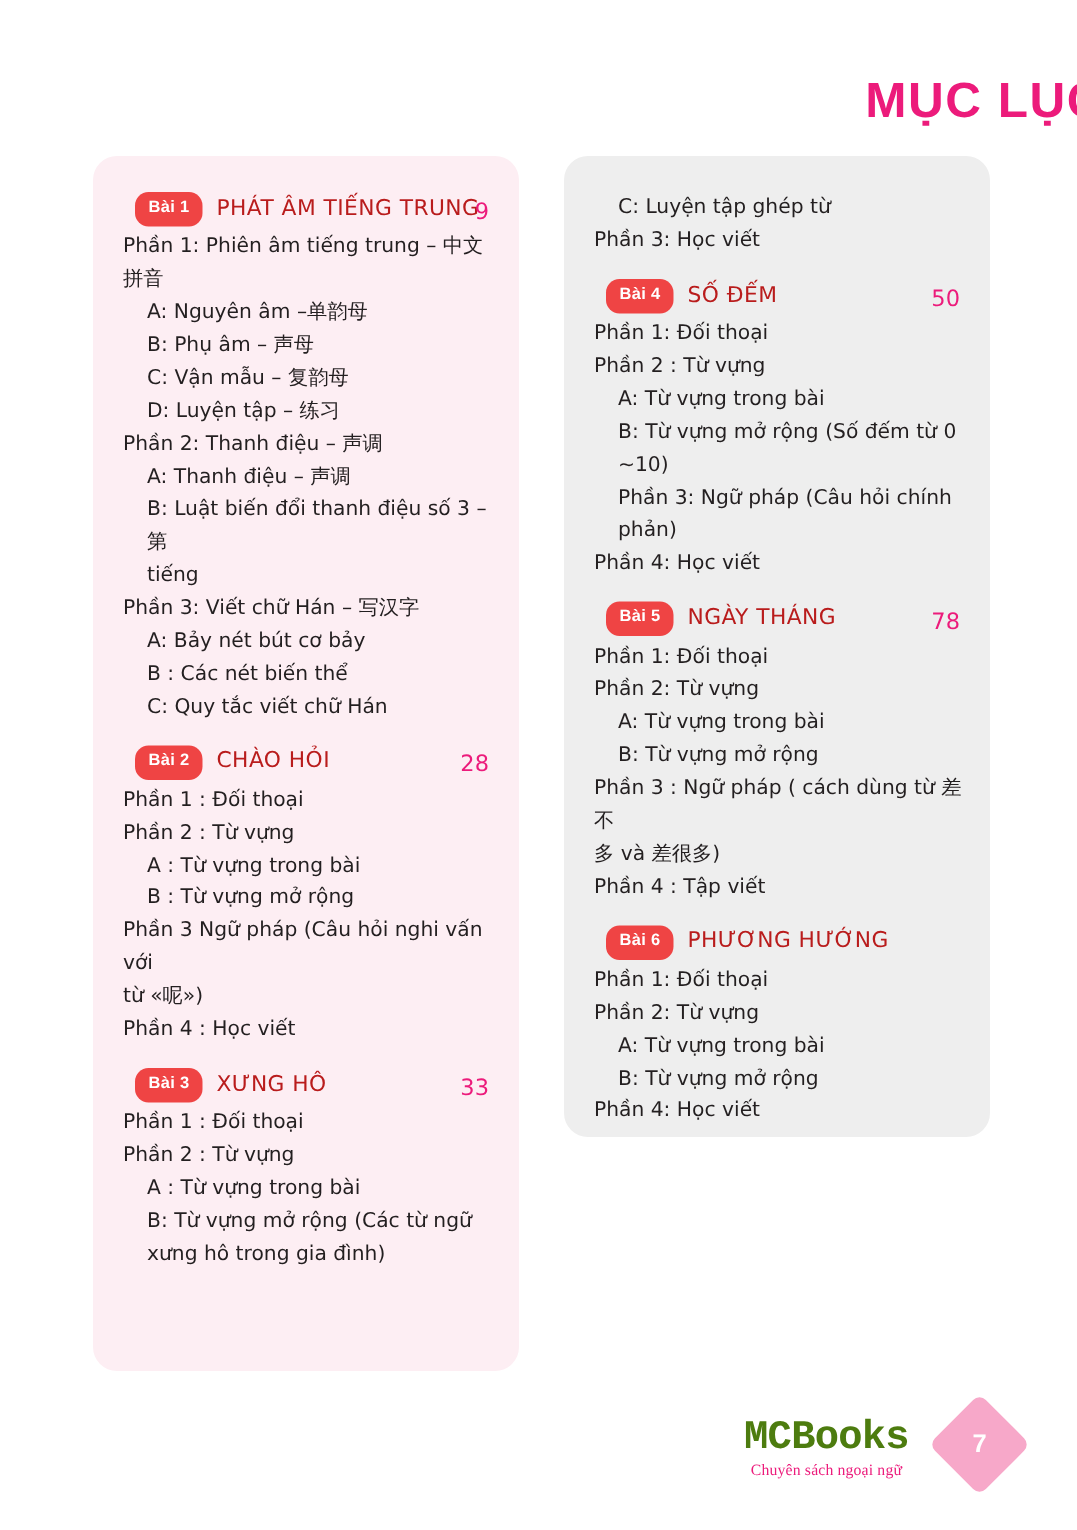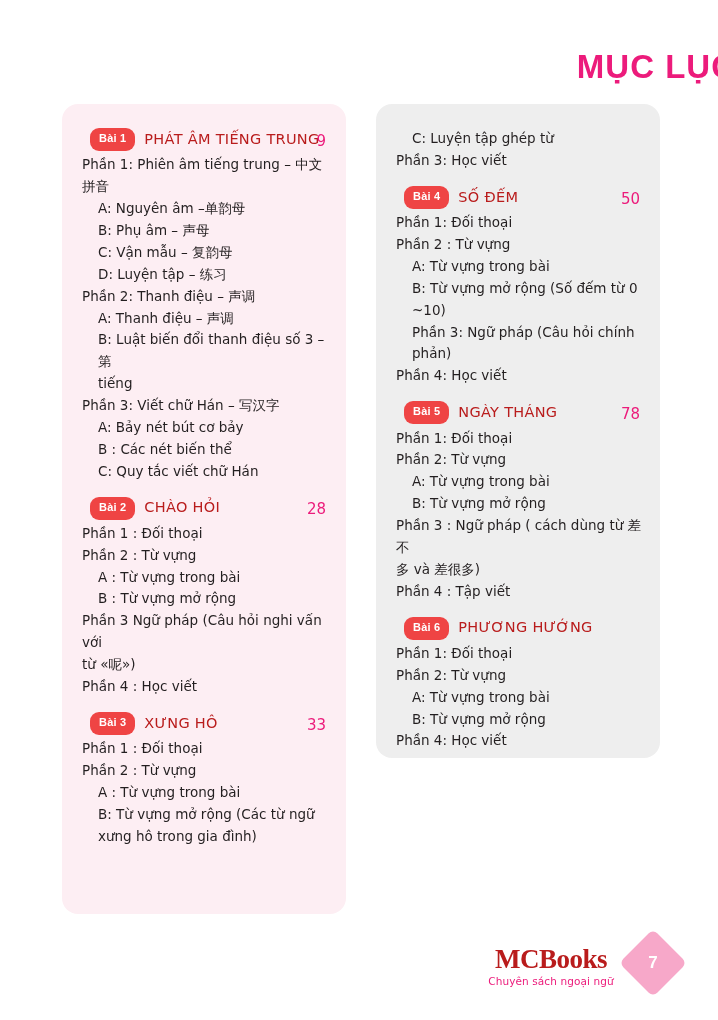--- a/index.html
+++ b/index.html
@@ -94,32 +94,33 @@
     height: 14px;
   }
   .footer-logo {
     position: absolute;
     left: 486px;
     top: 946px;
     width: 130px;
     text-align: center;
   }
   .logo-main {
-    font-family: Liberation Serif, serif;
+    font-family: Liberation Mono, monospace;
     font-size: 27px;
     font-weight: bold;
-    color: #b91c1c;
+    color: #4d7c0f;
     letter-spacing: -0.5px;
     line-height: 1;
   }
   .logo-sub {
     font-size: 10.5px;
     color: #ec1b7b;
     margin-top: 2px;
     letter-spacing: 0.1px;
+    font-family: Liberation Serif, serif;
   }
   .page-num-badge {
     position: absolute;
     left: 629px;
     top: 939px;
     width: 48px;
     height: 48px;
     background: #f7a8c9;
     transform: rotate(45deg);
     border-radius: 6px;

